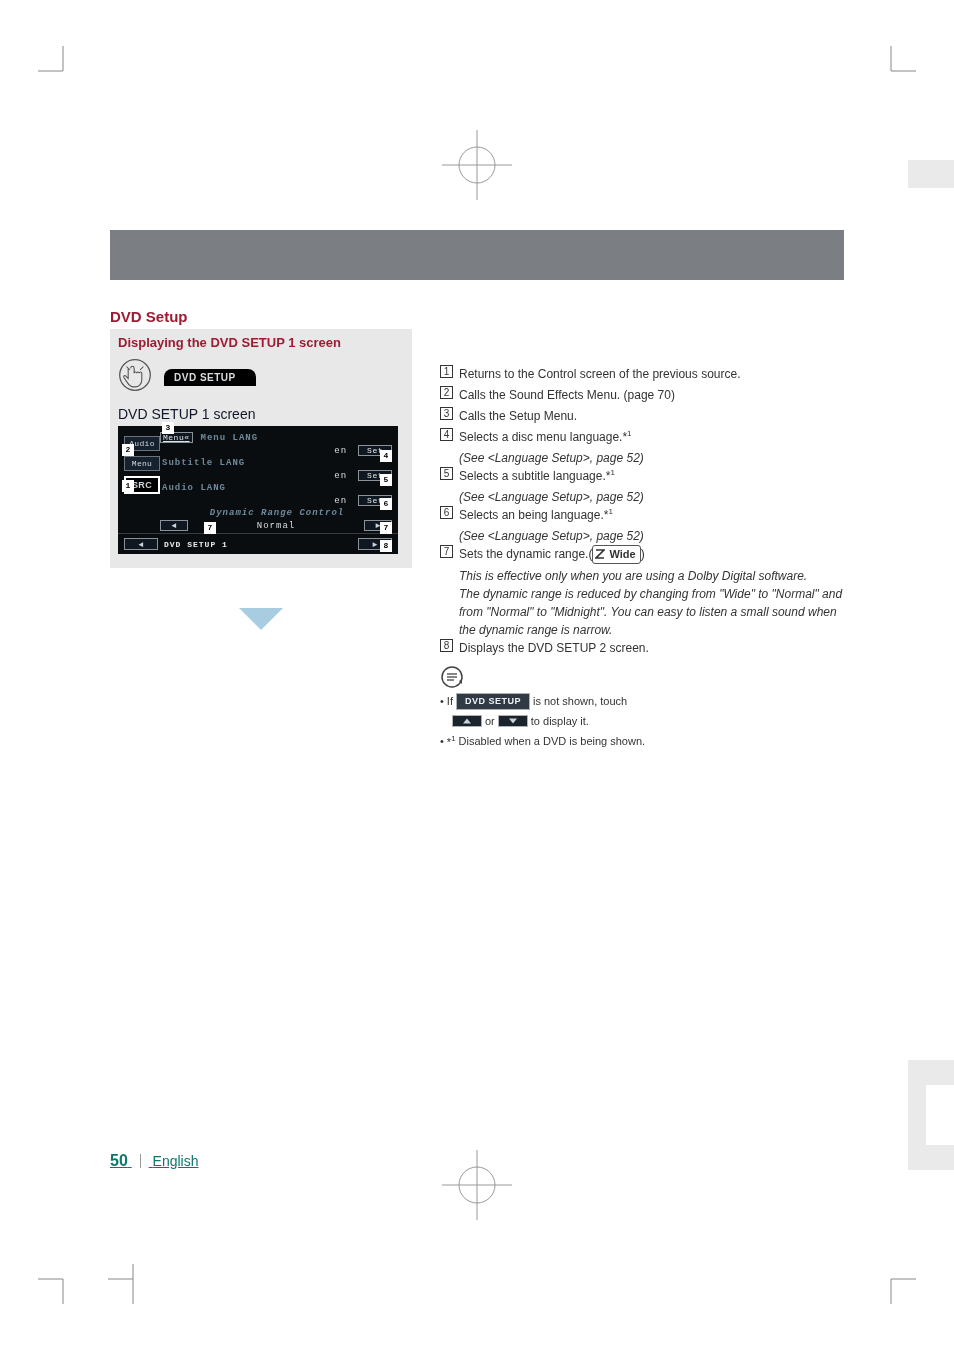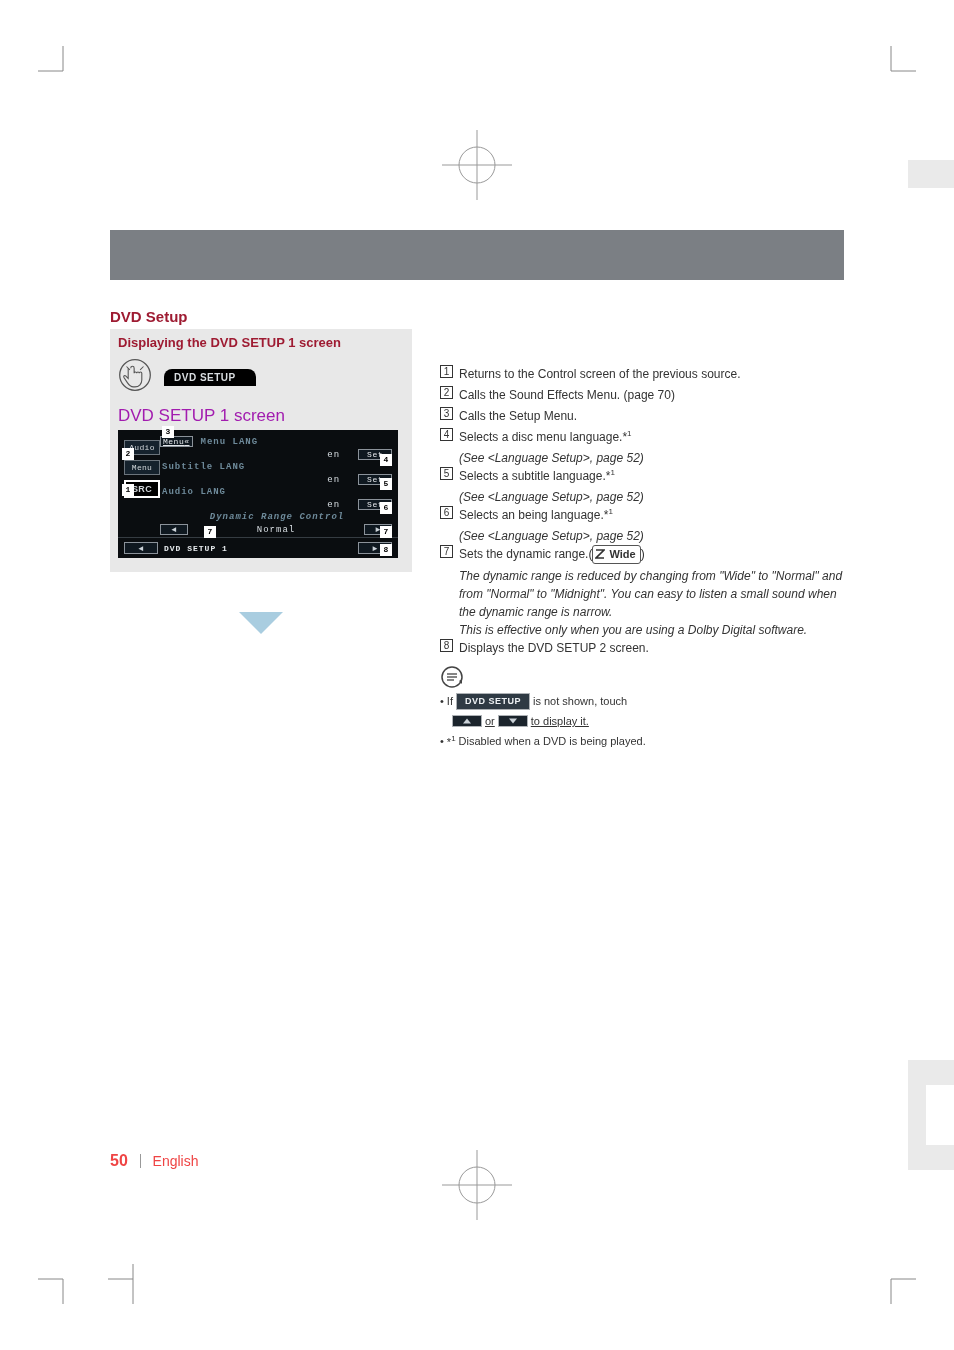--- a/index.html
+++ b/index.html
@@ -106,22 +106,22 @@
     background: #000;
     color: #d9dde0;
     font-size: 10px;
     font-weight: bold;
     padding: 3px 20px 3px 10px;
     border-radius: 8px 8px 0 0;
     letter-spacing: .5px;
   }
 
   .screen-caption {
-    font-size: 17px;
-    color: #a21caf;
+    font-size: 14px;
+    color: #0f172a;
     margin: 10px 0 4px;
   }
 
   .fake-screen {
     width: 280px;
     background: #0a0d10;
     padding: 0;
     font-family: "Courier New", monospace;
     font-size: 10px;
     color: #b8c0c6;
@@ -152,21 +152,21 @@
   .fs-side .btn.src { border-width: 2px; border-color: #fff; background: #000; font-family: Arial, sans-serif; font-weight: bold; font-size: 9px; }
 
   .fs-body {
     flex: 1;
     padding-right: 6px;
   }
   .fs-row {
     display: flex;
     align-items: center;
     justify-content: flex-end;
-    gap: 8px;
+    gap: 1px;
     margin-bottom: 2px;
   }
   .fs-label {
     color: #6e8a9a;
     font-weight: bold;
     font-size: 9px;
     text-align: left;
     letter-spacing: 1px;
     flex: 1;
     padding-left: 2px;
@@ -297,21 +297,22 @@
     width: 0; height: 0;
     border-left: 22px solid transparent;
     border-right: 22px solid transparent;
     border-top: 22px solid #a9cde0;
   }
 
   .page-num {
     position: absolute;
     left: 0; bottom: 0;
     font-size: 14px;
-    color: #ef4444;
+    color: #0f766e;
+    text-decoration: underline;
   }
   .page-num b { font-size: 16px; font-weight: bold; }
   .page-num .sep { display: inline-block; width: 1px; height: 14px; background: #999; margin: 0 8px; vertical-align: -2px; }
 
   sup { font-size: 8px; }
 </style>
 </head>
 <body>
 
 <div class="printmark pm-tl">
@@ -474,52 +475,52 @@
       </div>
       <div class="sub-indent">(See &lt;Language Setup&gt;, page 52)</div>
       <div class="list-item">
         <span class="numbox">7</span>
         <span class="txt">
           <span>Sets the dynamic range.(</span><span class="default-box"><span class="z"><svg viewBox="0 0 10 10">
                   <path d="M1 1 L9 1 L1 9 L9 9" fill="none" stroke="#333" stroke-width="1.6"></path>
                 </svg></span> <b>Wide</b></span><span>)</span>
         </span>
       </div>
+      <div class="sub-indent">This is effective only when you are using a Dolby Digital software.</div>
       <div class="sub-indent">The dynamic range is reduced by changing from "Wide" to "Normal" and from "Normal" to "Midnight". You can easy to listen a small sound when the dynamic range is narrow.</div>
-      <div class="sub-indent">This is effective only when you are using a Dolby Digital software.</div>
       <div class="list-item">
         <span class="numbox">8</span>
         <span class="txt">Displays the DVD SETUP 2 screen.</span>
       </div>
 
       <div class="note-icon">
         <svg viewBox="0 0 24 24">
           <circle cx="12" cy="12" r="10" fill="none" stroke="#444" stroke-width="1.5"></circle>
           <line x1="7" y1="9" x2="17" y2="9" stroke="#444" stroke-width="1.3"></line>
           <line x1="7" y1="12" x2="17" y2="12" stroke="#444" stroke-width="1.3"></line>
           <line x1="7" y1="15" x2="14" y2="15" stroke="#444" stroke-width="1.3"></line>
           <path d="M19 16 l3 -2 v5 z" fill="#444"></path>
         </svg>
       </div>
       <div class="note-line">
         <span>•</span>
         <span>If</span>
         <span class="note-chip">DVD SETUP</span>
         <span>is not shown, touch</span>
       </div>
-      <div class="note-line" style="padding-left:12px;text-decoration:underline;">
+      <div class="note-line" style="padding-left:12px;">
         <span class="note-arrow up"></span>
         <span>or</span>
         <span class="note-arrow down"></span>
         <span>to display it.</span>
       </div>
       <div class="note-line">
         <span>•</span>
         <span>*<sup>1</sup></span>
-        <span>Disabled when a DVD is being played.</span>
+        <span>Disabled when a DVD is being shown.</span>
       </div>
     </div>
   </div>
 
   <div class="page-num">
     <b>50</b>
     <span class="sep"></span>
     <span>English</span>
   </div>
 </div>

